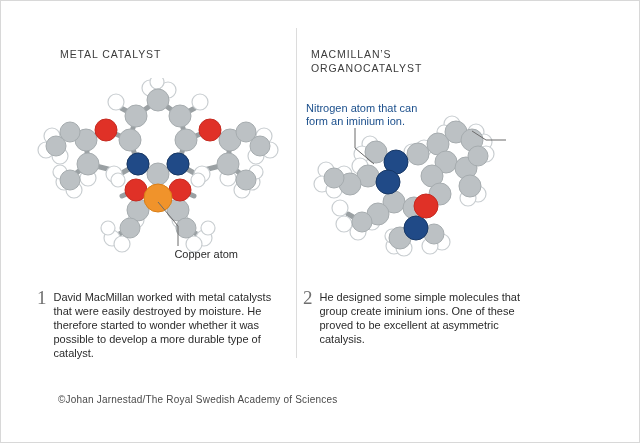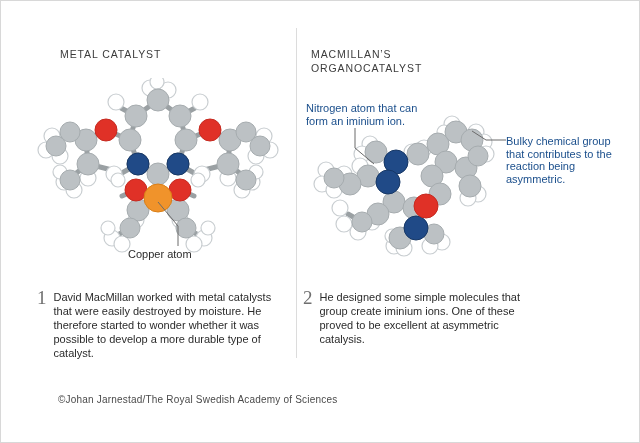--- a/index.html
+++ b/index.html
@@ -57,21 +57,21 @@
   #mol-right { left: 300px; top: 110px; width: 215px; height: 160px; }
 
   .annotation {
     position: absolute;
     font-size: 11px;
     line-height: 12.5px;
     color: #1b4f8c;
   }
   #anno-nitrogen { left: 306px; top: 102px; width: 118px; }
   #anno-bulky { left: 506px; top: 135px; width: 124px; }
-  #anno-copper { left: 128px; top: 248px; width: 110px; text-align: left; color: #2b2b2b; }
+  #anno-copper { left: 128px; top: 248px; width: 110px; text-align: right; color: #2b2b2b; }
 
   .step {
     position: absolute;
     display: flex;
     align-items: flex-start;
   }
   .step-num {
     font-size: 19px;
     color: #6f6f6f;
     font-weight: 400;
@@ -275,21 +275,20 @@
     </g>
 
     <circle cx="126" cy="96" r="12" fill="#e03127" stroke="#c62a20" stroke-width="1"></circle>
   </svg>
 
   <div class="annotation" id="anno-nitrogen">Nitrogen atom that can form an iminium ion.</div>
   <svg style="position:absolute;left:352px;top:126px;width:40px;height:42px" viewBox="0 0 40 42">
     <path d="M3 2 L3 22 L22 38" stroke="#6b6b6b" stroke-width="1" fill="none"></path>
   </svg>
 
-  <div class="annotation" id="anno-bulky">Bulky chemical group that contributes to the reaction being asymmetric.</div>
   <svg style="position:absolute;left:470px;top:128px;width:40px;height:22px" viewBox="0 0 40 22">
     <path d="M36 12 L16 12 L2 3" stroke="#6b6b6b" stroke-width="1" fill="none"></path>
   </svg>
 
   <div class="annotation" id="anno-copper">Copper atom</div>
   <svg style="position:absolute;left:150px;top:200px;width:40px;height:50px" viewBox="0 0 40 50">
     <path d="M8 2 L28 26 L28 46" stroke="#6b6b6b" stroke-width="1" fill="none"></path>
   </svg>
 
   <div class="step" id="step-1">

